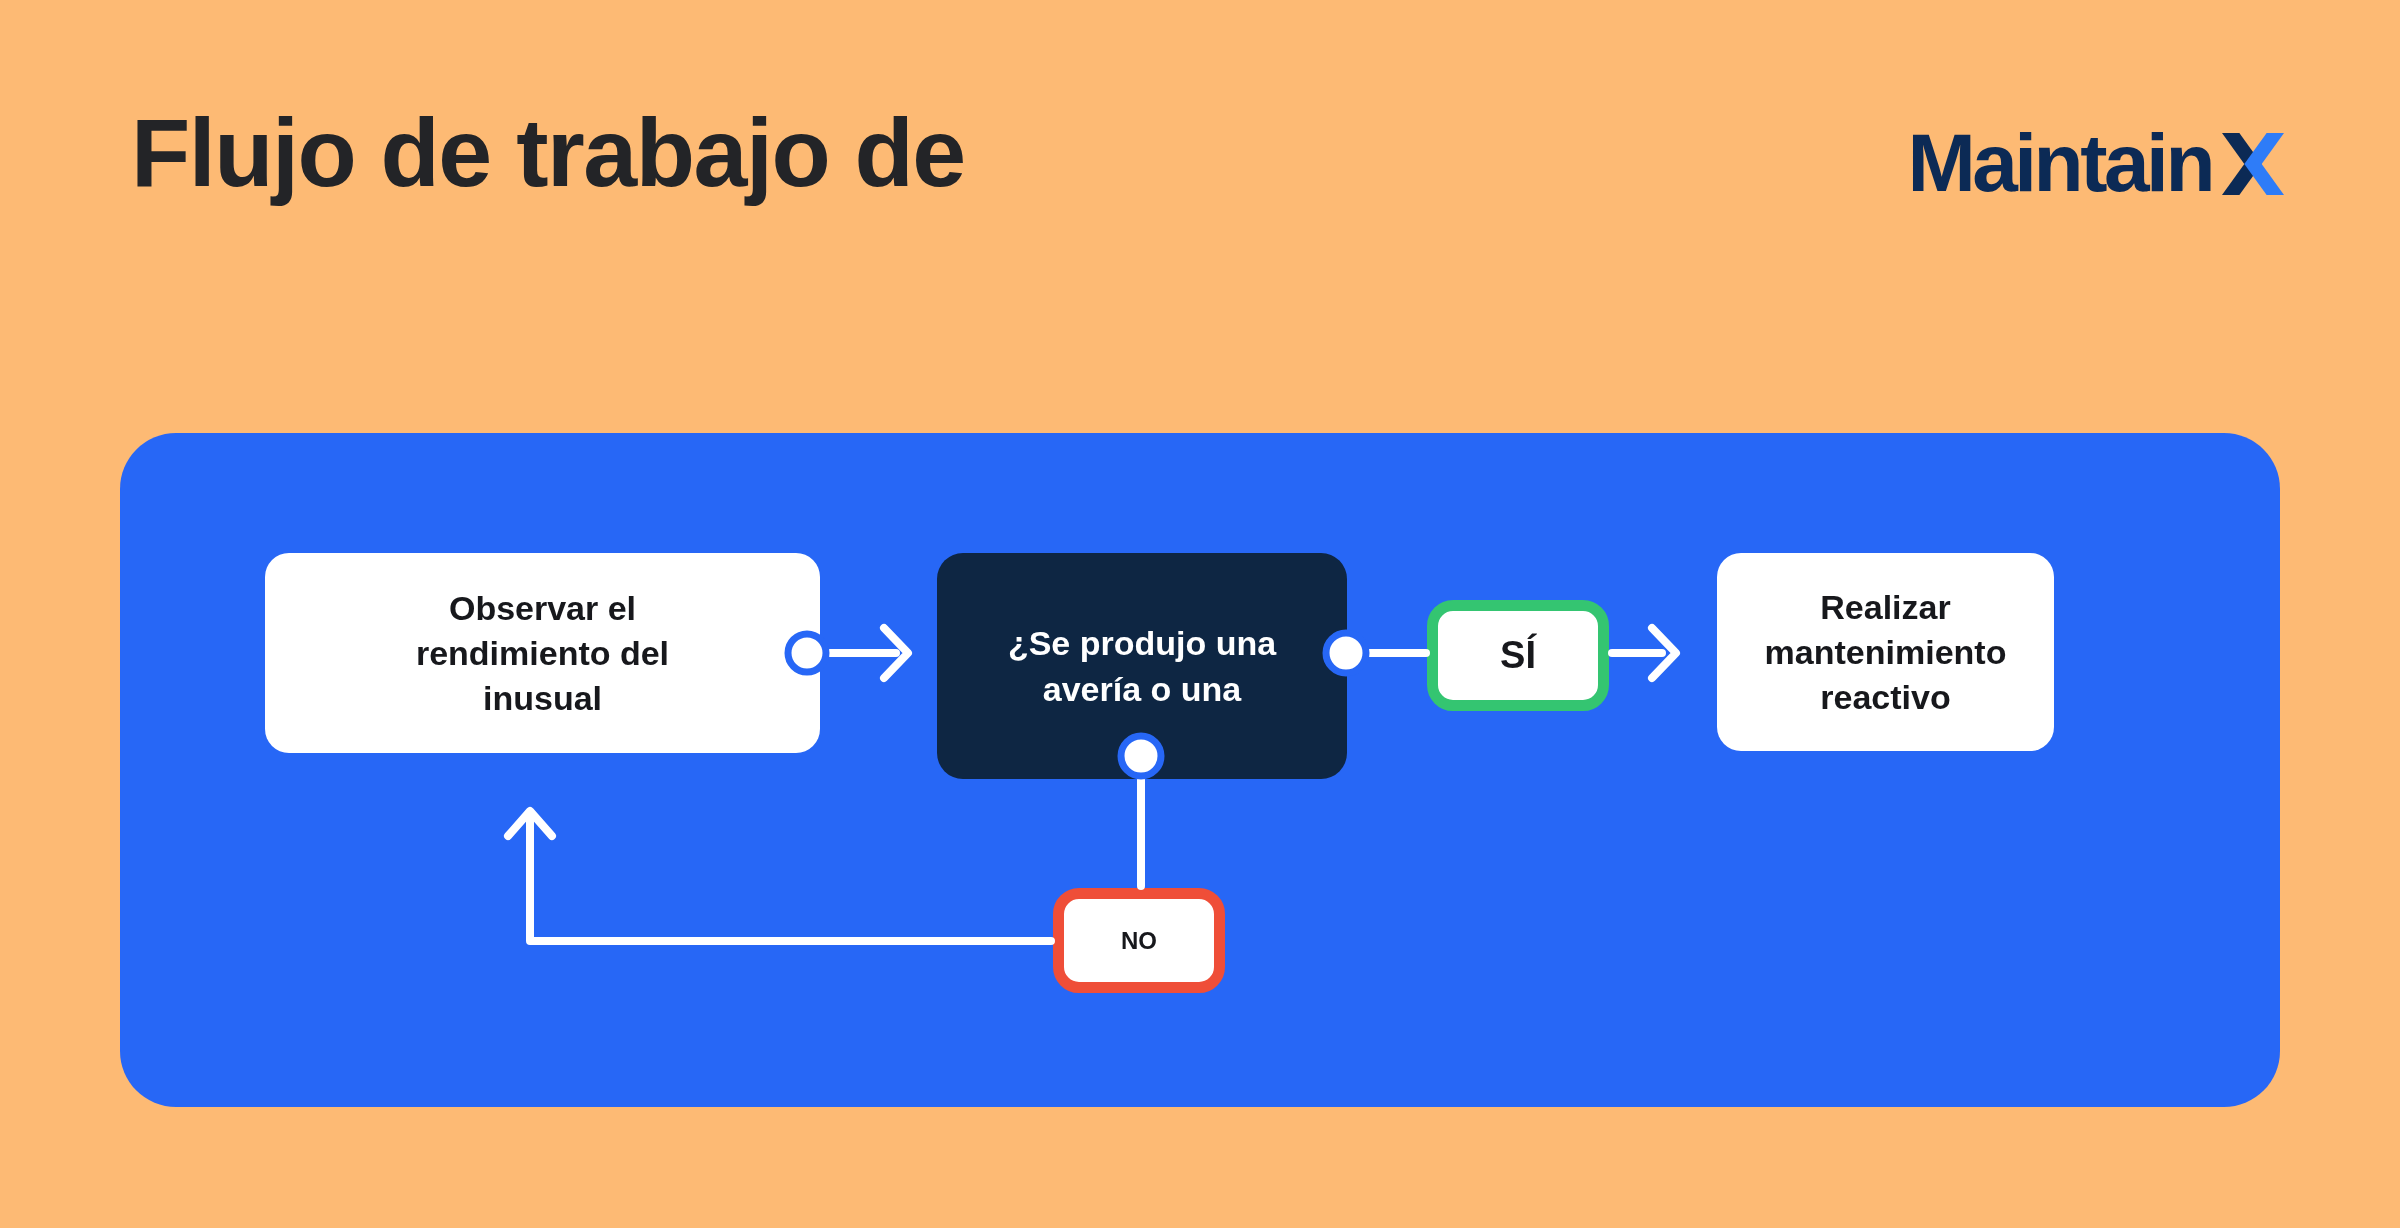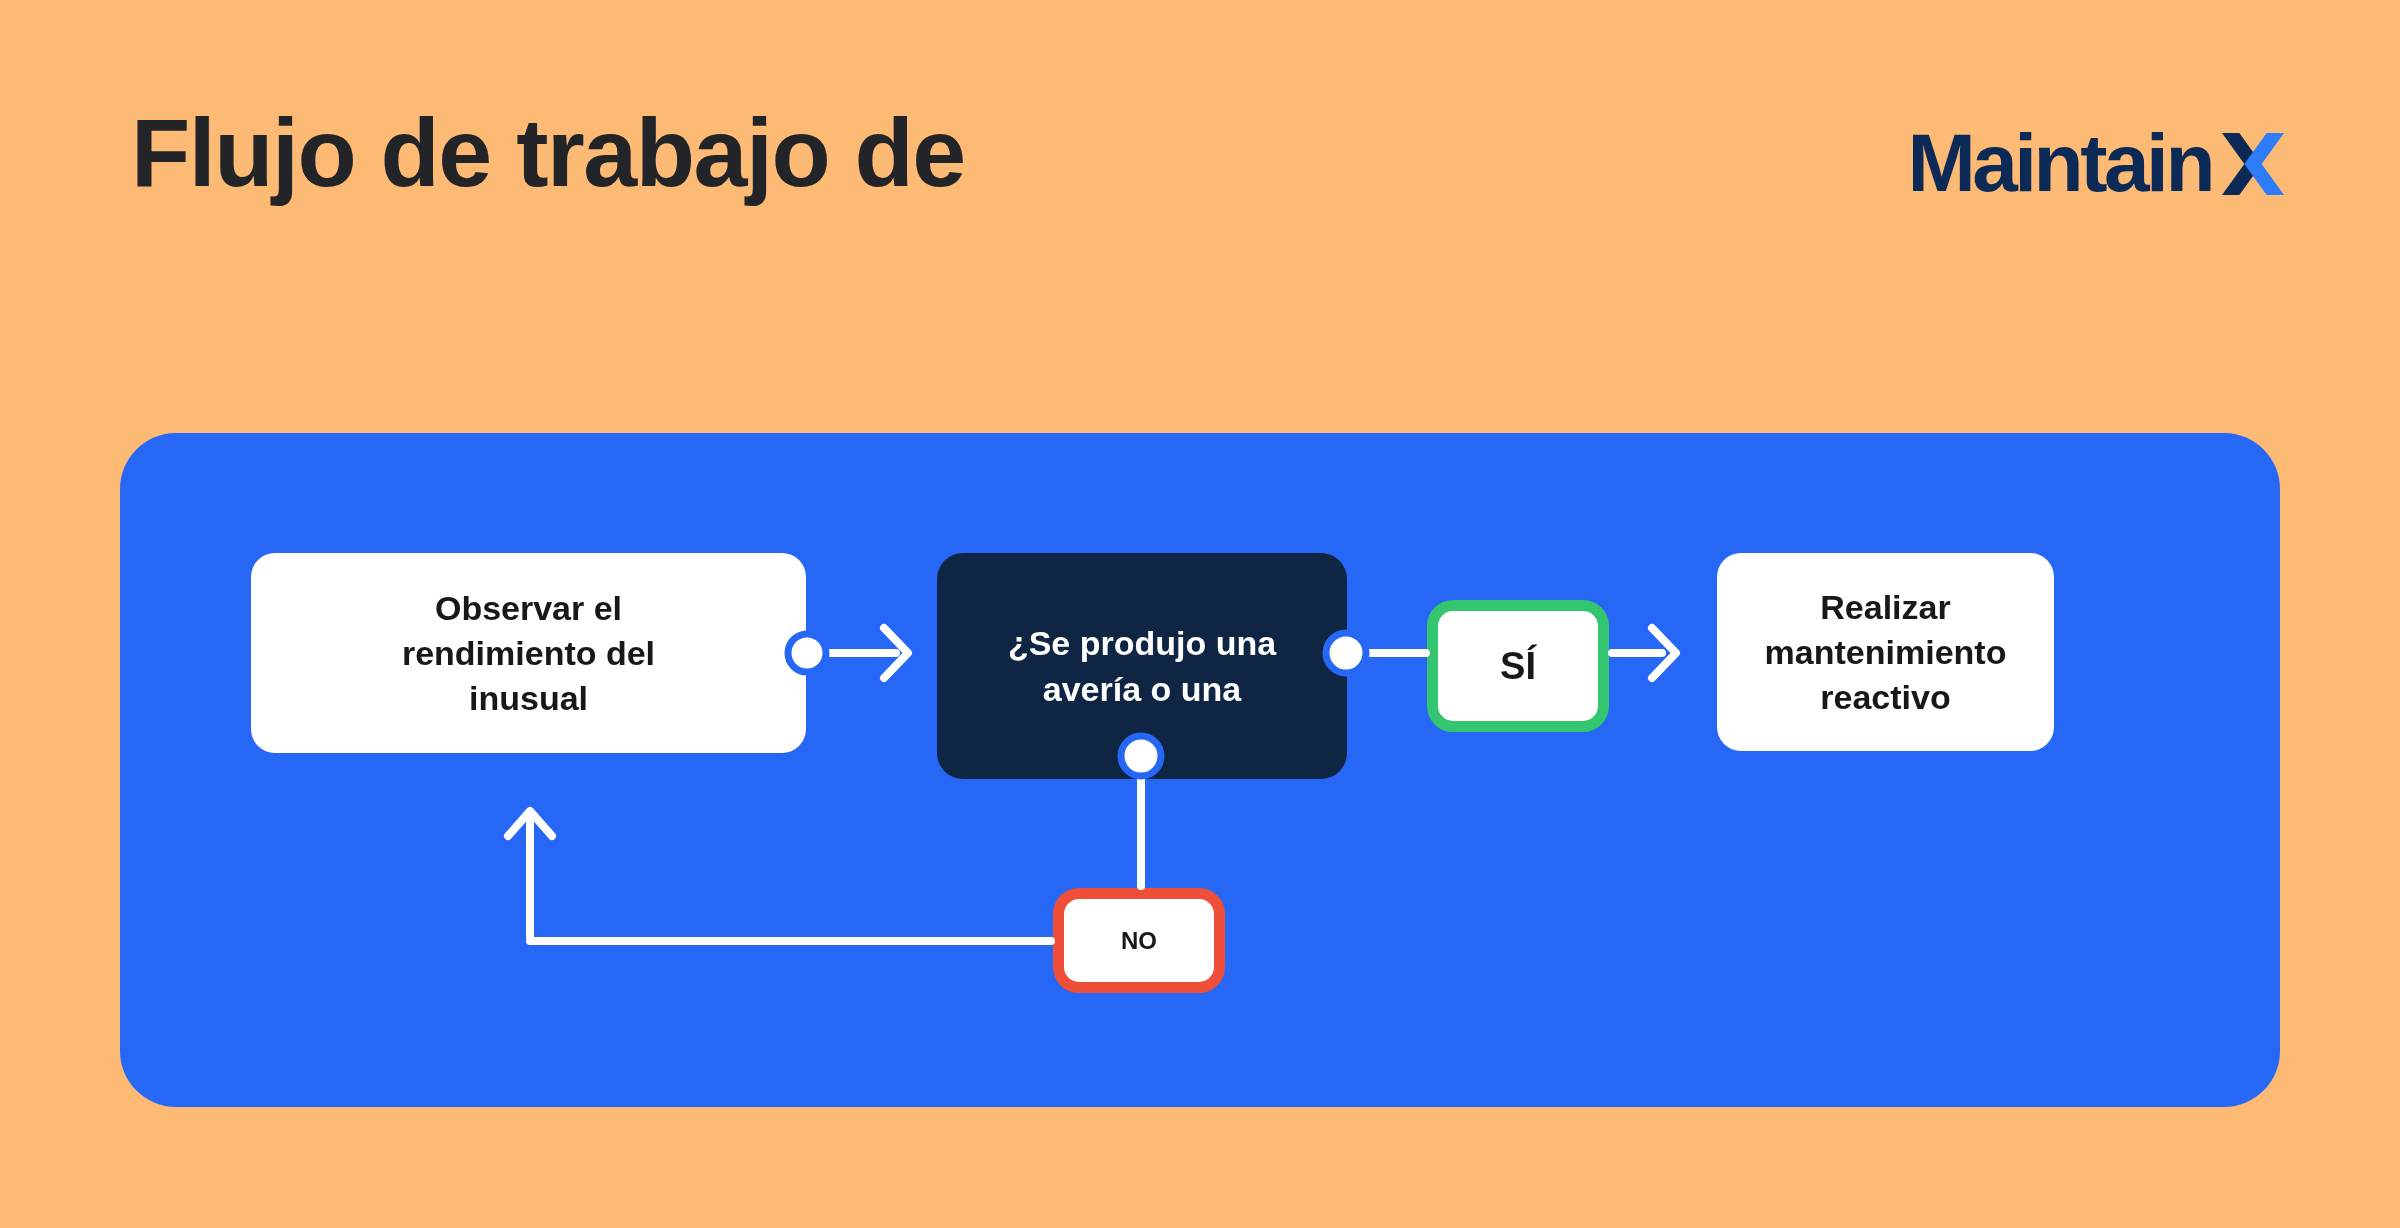--- a/index.html
+++ b/index.html
@@ -39,29 +39,29 @@
   }
   
   .node{
     position:absolute;display:flex;flex-direction:column;
     align-items:center;justify-content:center;text-align:center;
     font-weight:700;box-sizing:border-box;
   }
   .node .ln{display:block;}
   .node-white{background:#fff;color:var(--ink);border-radius:24px;}
   .node-navy{background:var(--navy-box);color:#fff;border-radius:26px;}
-  .node-observe{left:251px;top:553px;width:555px;height:200px;font-size:34px;line-height:45px;}
+  .node-observe{left:265px;top:553px;width:555px;height:200px;font-size:34px;line-height:45px;}
   .node-question{left:937px;top:553px;width:410px;height:226px;font-size:34px;line-height:46px;}
   .node-perform{left:1717px;top:553px;width:337px;height:198px;font-size:34px;line-height:45px;}
   .badge{
     position:absolute;display:flex;align-items:center;justify-content:center;
     background:#fff;color:var(--ink);font-weight:700;box-sizing:border-box;
     border-radius:26px;text-align:center;
   }
-  .badge-yes{left:1427px;top:600px;width:182px;height:132px;border:11px solid var(--green);font-size:38px;}
+  .badge-yes{left:1427px;top:600px;width:182px;height:111px;border:11px solid var(--green);font-size:38px;}
   .badge-no{left:1053px;top:888px;width:172px;height:105px;border:11px solid var(--red);font-size:24px;}
   
   .overlay{position:absolute;left:0;top:0;width:2400px;height:1228px;pointer-events:none;}
 </style>
 </head>
 <body>
 
 <div class="stage">
 
   <h1 class="title" style="margin:0;">

